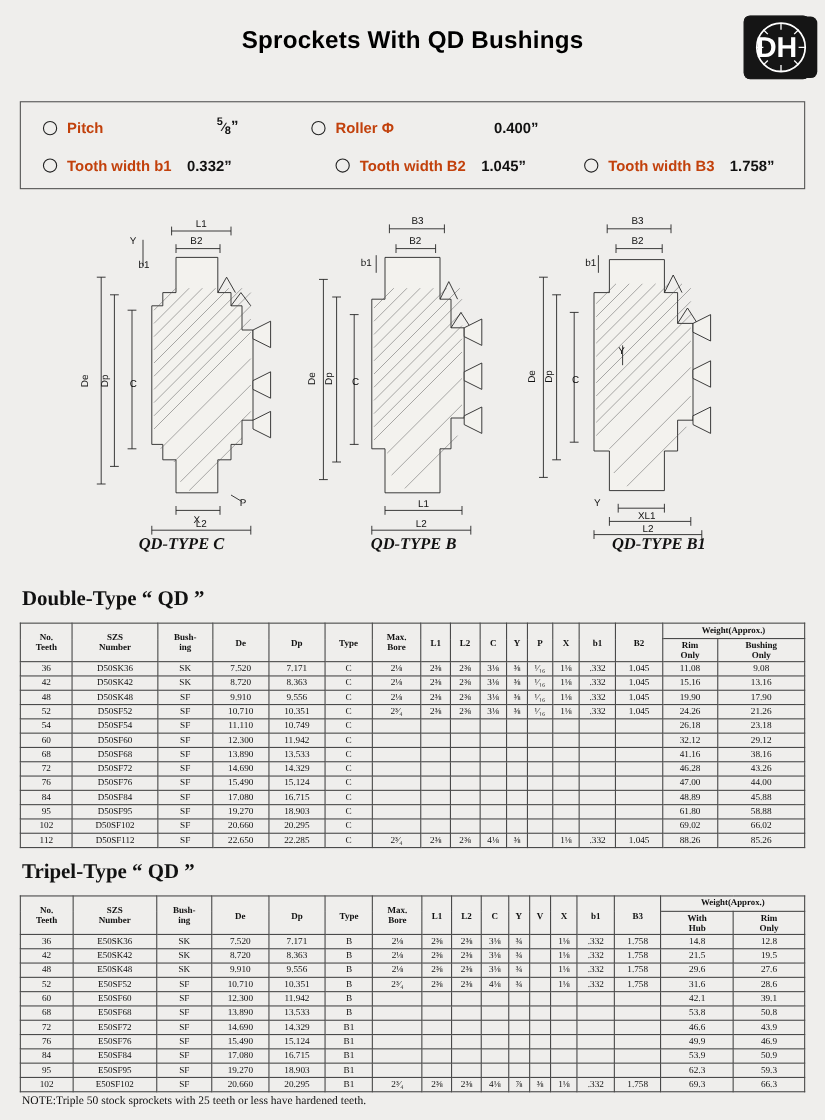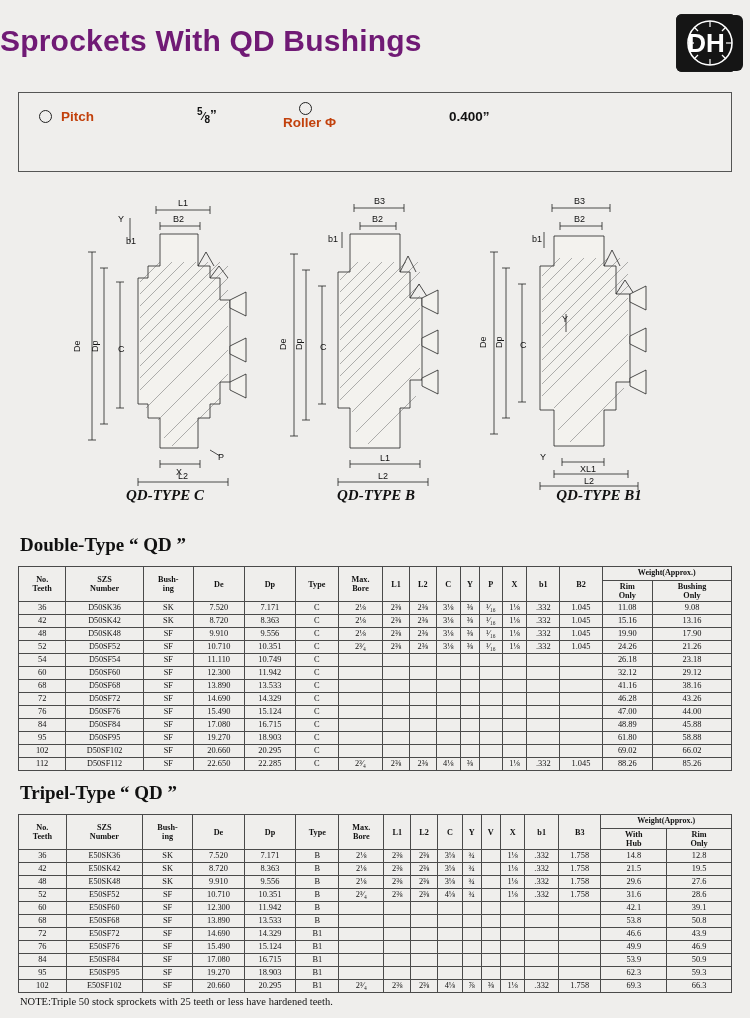--- a/index.html
+++ b/index.html
@@ -10,24 +10,24 @@
     color:#111;
     position:relative;
     overflow:hidden;
   }
   .page{position:relative;width:750px;height:1018px;}
 
   
   .header{position:relative;height:82px;}
   .title{
     position:absolute;left:0;right:0;top:24px;
-    text-align:left;
+    text-align:center;
     font-family:"Liberation Sans", sans-serif;
-    font-weight:bold;font-size:30px;letter-spacing:.2px;
-    color:#701a75;
+    font-weight:bold;font-size:22px;letter-spacing:.2px;
+    color:#000000;
   }
   .logo{
     position:absolute;right:14px;top:14px;
     width:60px;height:58px;
     border-radius:6px;
     background:#1a1a1a;
     color:#fff;
     display:flex;align-items:center;justify-content:center;
     font-family:"Liberation Sans", sans-serif;
     font-weight:bold;font-size:26px;
@@ -55,21 +55,21 @@
     font-family:"Liberation Sans", sans-serif;
     font-weight:bold;font-size:13.5px;color:#111;margin-left:14px;
   }
   .frac{display:inline-block;font-size:11px;vertical-align:middle;line-height:1;}
   .frac sup{font-size:10px;}
   .frac sub{font-size:10px;}
 
   
   .c-pitch{position:absolute;left:20px;}
   .c-pitchval{position:absolute;left:178px;}
-  .c-roller{position:absolute;left:264px;flex-direction:column;}
+  .c-roller{position:absolute;left:264px;}
   .c-rollerval{position:absolute;left:430px;}
   .c-b1{position:absolute;left:20px;}
   .c-b2{position:absolute;left:286px;}
   .c-b3{position:absolute;left:512px;}
 
   
   .drawings{position:absolute;left:14px;top:182px;width:722px;height:348px;}
   .dwg{position:absolute;top:0;height:320px;}
   .dwg svg{display:block;}
   .dwgcap{
@@ -174,20 +174,37 @@
       </div>
       <div class="spec-cell c-roller">
         <span class="bullet"></span>
         <span class="sp-label">Roller Φ</span>
       </div>
       <div class="spec-cell c-rollerval">
         <span class="sp-val" style="margin-left:0;">0.400”</span>
       </div>
     </div>
 
+    <div class="specrow r2">
+      <div class="spec-cell c-b1">
+        <span class="bullet"></span>
+        <span class="sp-label">Tooth width b1</span>
+        <span class="sp-val">0.332”</span>
+      </div>
+      <div class="spec-cell c-b2">
+        <span class="bullet"></span>
+        <span class="sp-label">Tooth width B2</span>
+        <span class="sp-val">1.045”</span>
+      </div>
+      <div class="spec-cell c-b3">
+        <span class="bullet"></span>
+        <span class="sp-label">Tooth width B3</span>
+        <span class="sp-val">1.758”</span>
+      </div>
+    </div>
   </div>
 
   <div class="drawings">
 
     <div class="dwg d1">
       <svg width="210" height="308" viewBox="0 0 210 308">
         <g stroke="#222" fill="none" stroke-width="0.8" font-family="'Liberation Sans',sans-serif" font-size="9">
 
           <line x1="96" y1="28" x2="150" y2="28"></line>
             <line x1="96" y1="24" x2="96" y2="32"></line>

